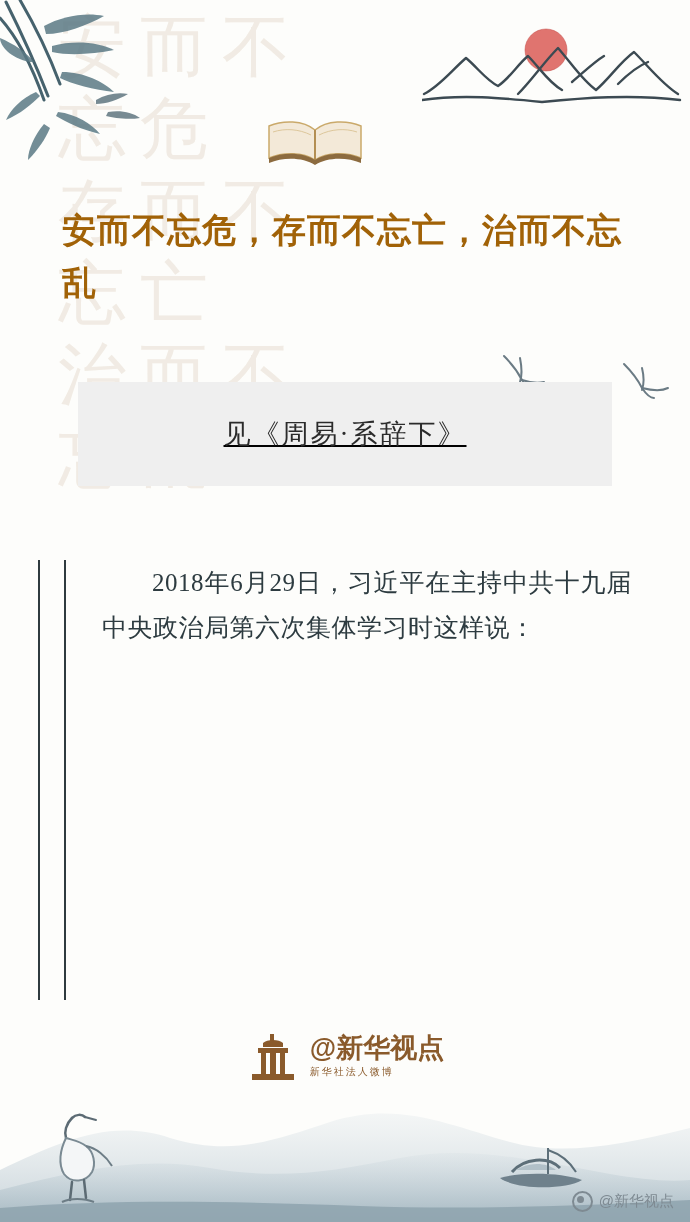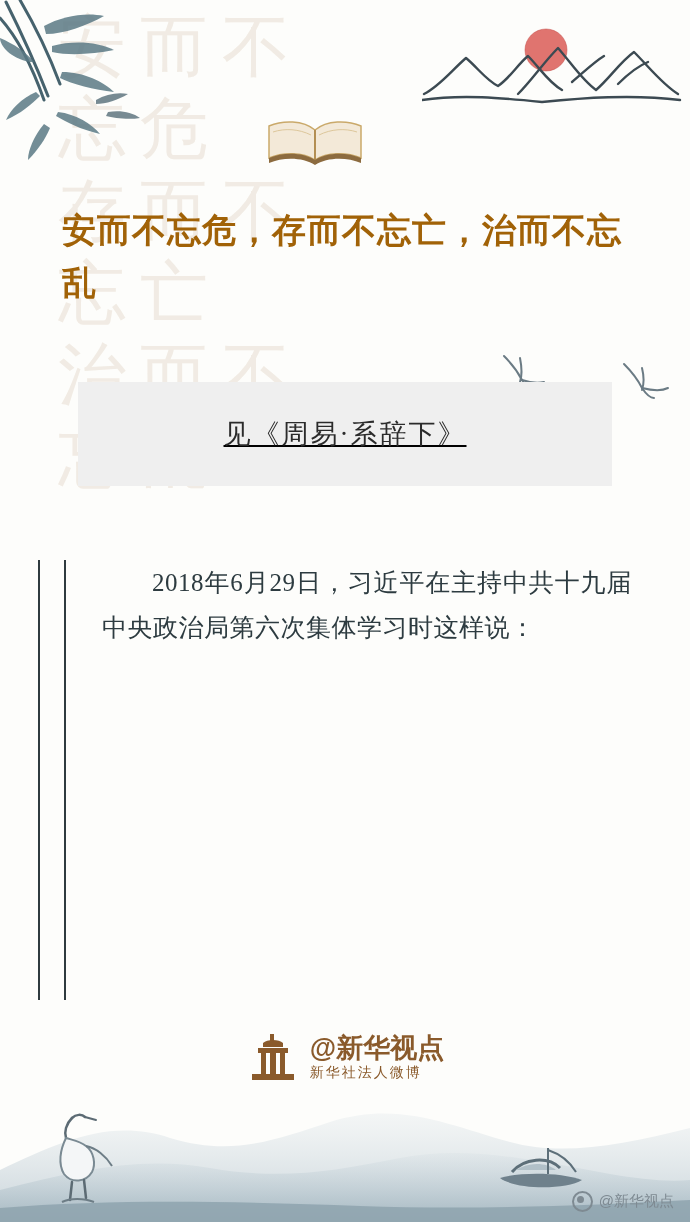--- a/index.html
+++ b/index.html
@@ -170,21 +170,21 @@
     justify-content: center;
   }
   .logo-main {
     font-size: 27px;
     font-weight: bold;
     color: #8a5a2b;
     line-height: 30px;
     font-family: "Liberation Sans", sans-serif;
   }
   .logo-sub {
-    font-size: 14px;
+    font-size: 10px;
     color: #8a5a2b;
     letter-spacing: 2px;
     line-height: 18px;
     font-family: "Liberation Sans", sans-serif;
   }
 
   
   .landscape {
     position: absolute;
     left: 0;

